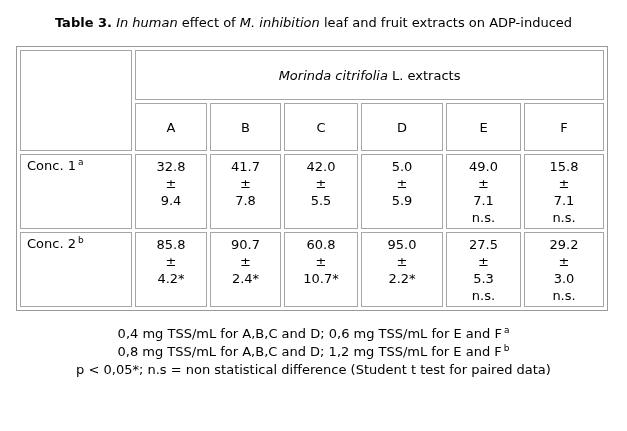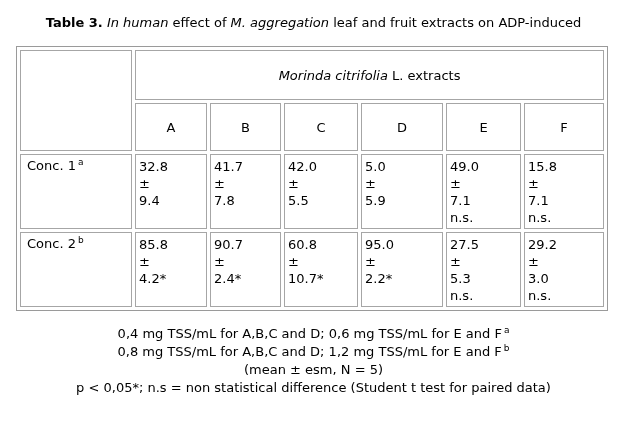--- a/index.html
+++ b/index.html
@@ -47,20 +47,21 @@
     text-align: center;
     vertical-align: middle;
     height: 42px;
   }
   td.row-label {
     text-align: left;
     vertical-align: top;
     padding: 3px 2px 3px 6px;
   }
   td.dc {
+    text-align: center;
     vertical-align: top;
     line-height: 17px;
     padding-top: 3px;
     height: 60px;
   }
   sup {
     font-size: 9px;
     margin-left: 2px;
     line-height: 0;
   }
@@ -71,21 +72,21 @@
     line-height: 18px;
   }
 </style>
 </head>
 <body>
 
 <div class="title">
   <span class="b">Table 3.</span>
   <span class="i">In human</span>
   <span>effect of</span>
-  <span class="i">M. aggregation</span>
+  <span class="i">M. inhibition</span>
   <span>leaf and fruit extracts on ADP-induced</span>
   <br>
 </div>
 
 <table class="results">
   <colgroup>
     <col style="width:112px">
     <col style="width:72px">
     <col style="width:71px">
     <col style="width:74px">
@@ -195,15 +196,14 @@
   </tbody>
 </table>
 
 <div class="footnotes">
   <div>
     <span>0,4 mg TSS/mL for A,B,C and D; 0,6 mg TSS/mL for E and F</span><sup>a</sup>
   </div>
   <div>
     <span>0,8 mg TSS/mL for A,B,C and D; 1,2 mg TSS/mL for E and F</span><sup>b</sup>
   </div>
-  <div>(mean ± esm, N = 5)</div>
   <div>p &lt; 0,05*; n.s = non statistical difference (Student t test for paired data)</div>
 </div>
 
 </body></html>

